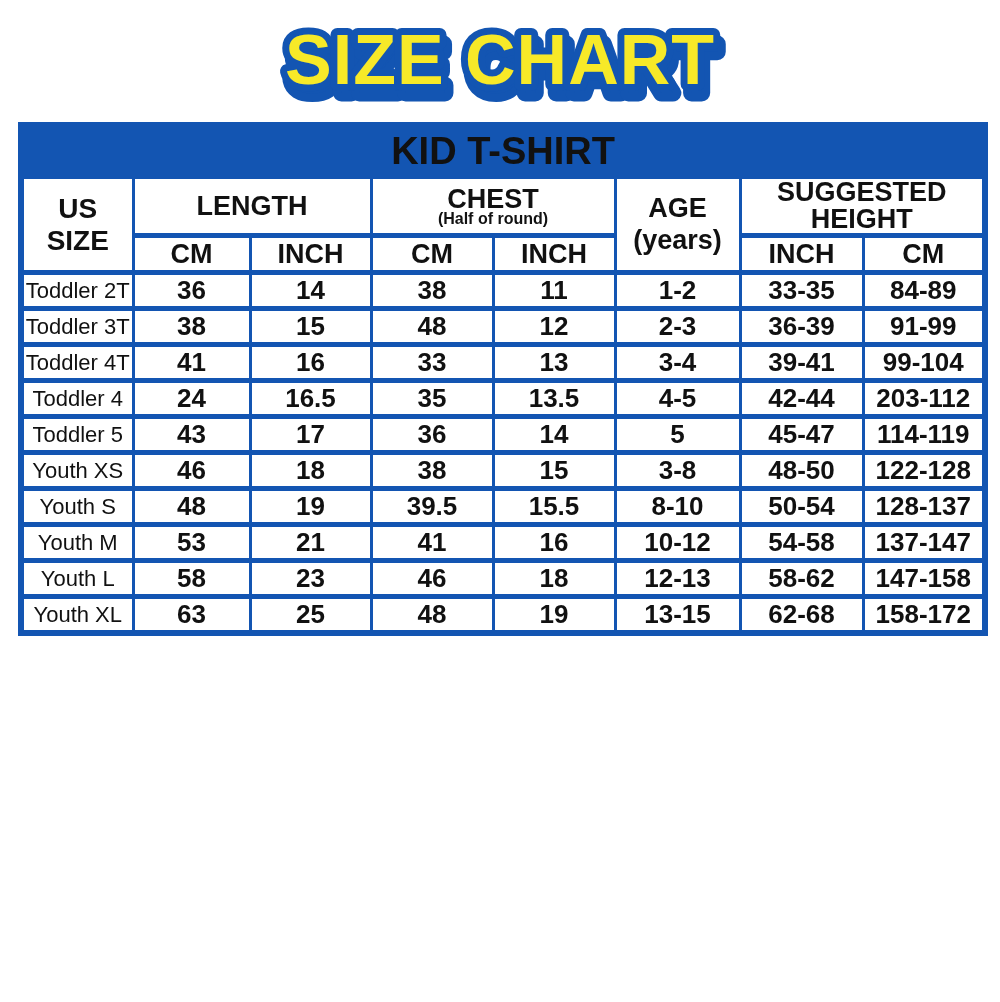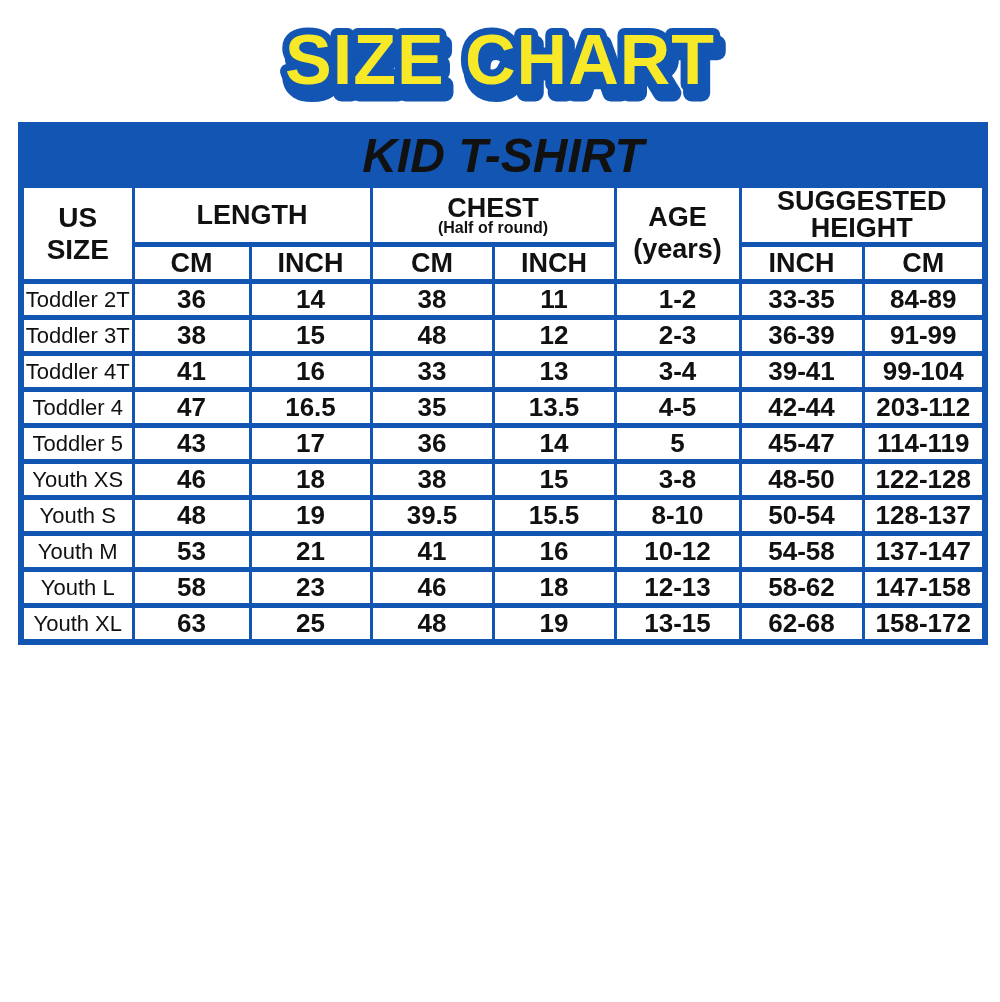--- a/index.html
+++ b/index.html
@@ -36,24 +36,23 @@
     text-align: center;
     vertical-align: middle;
     color: #111111;
     padding: 0;
     overflow: hidden;
   }
   .band-cell {
     background: #1355b2;
     height: 46px;
     color: #f7ec17;
-    font-size: 48px;
+    font-size: 38px;
     font-weight: bold;
     letter-spacing: 0px;
-    font-style: italic;
   }
   th.group-head {
     height: 36px;
     font-size: 27px;
     font-weight: bold;
     line-height: 1.0;
   }
   th.us-size-head {
     font-size: 28px;
     font-weight: bold;
@@ -158,21 +157,21 @@
         <td class="num-col">41</td>
         <td class="num-col">16</td>
         <td class="num-col">33</td>
         <td class="num-col">13</td>
         <td class="num-col">3-4</td>
         <td class="num-col">39-41</td>
         <td class="num-col">99-104</td>
       </tr>
       <tr>
         <td class="size-col">Toddler 4</td>
-        <td class="num-col">47</td>
+        <td class="num-col">24</td>
         <td class="num-col">16.5</td>
         <td class="num-col">35</td>
         <td class="num-col">13.5</td>
         <td class="num-col">4-5</td>
         <td class="num-col">42-44</td>
         <td class="num-col">203-112</td>
       </tr>
       <tr>
         <td class="size-col">Toddler 5</td>
         <td class="num-col">43</td>

